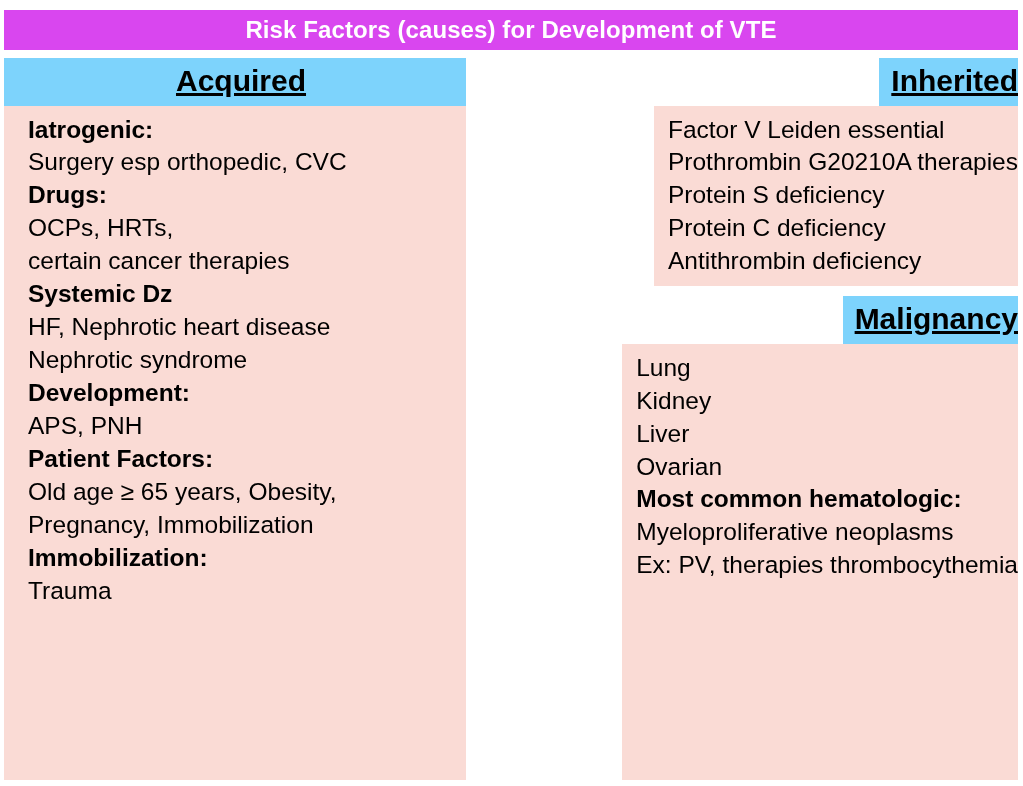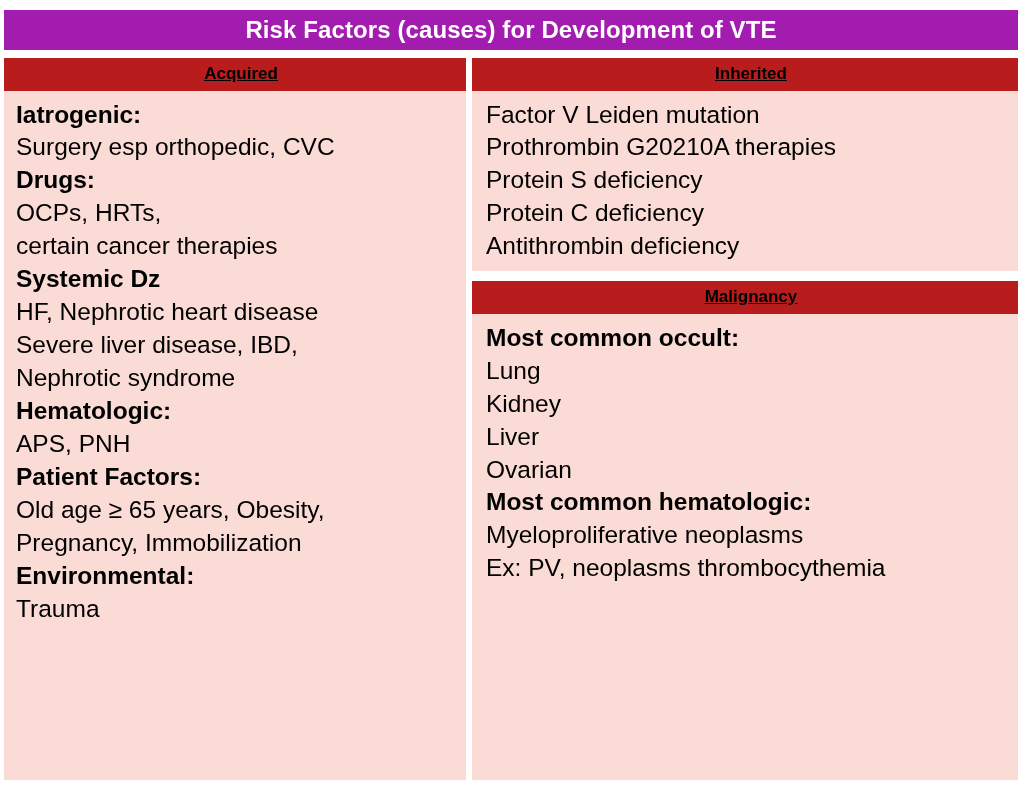--- a/index.html
+++ b/index.html
@@ -19,21 +19,21 @@
     height: 786px;
     background: #ffffff;
     box-sizing: border-box;
   }
   .title-bar {
     position: absolute;
     left: 4px;
     top: 10px;
     width: 1014px;
     height: 40px;
-    background: #a21caf;
+    background: #d946ef;
     color: #ffffff;
     font-size: 24px;
     font-weight: bold;
     display: flex;
     align-items: center;
     justify-content: center;
     letter-spacing: 0.1px;
   }
   .columns {
     position: absolute;
@@ -46,34 +46,35 @@
   }
   .col-left {
     width: 462px;
     display: flex;
     flex-direction: column;
   }
   .col-right {
     width: 546px;
     display: flex;
     flex-direction: column;
+    align-items: flex-end;
   }
   .section-header {
-    background: #b91c1c;
+    background: #7dd3fc;
     color: #000000;
-    font-size: 17px;
+    font-size: 30px;
     font-weight: bold;
     text-decoration: underline;
     text-align: center;
     padding: 6px 0 7px 12px;
     line-height: 1.15;
   }
   .section-body {
     background: #fadbd5;
-    padding: 8px 0 8px 12px;
+    padding: 8px 0 8px 24px;
     flex: 1 1 auto;
   }
   .body-right {
     background: #fadbd5;
     padding: 8px 0 8px 14px;
   }
   .line {
     font-size: 24.5px;
     line-height: 1.345;
     color: #000000;
@@ -104,51 +105,49 @@
     <div class="col-left">
       <div class="section-header">Acquired</div>
       <div class="section-body">
         <div class="line bold">Iatrogenic:</div>
         <div class="line">Surgery esp orthopedic, CVC</div>
         <div class="line bold">Drugs:</div>
         <div class="line">OCPs, HRTs,</div>
         <div class="line">certain cancer therapies</div>
         <div class="line bold">Systemic Dz</div>
         <div class="line">HF, Nephrotic heart disease</div>
-        <div class="line">Severe liver disease, IBD,</div>
         <div class="line">Nephrotic syndrome</div>
-        <div class="line bold">Hematologic:</div>
+        <div class="line bold">Development:</div>
         <div class="line">APS, PNH</div>
         <div class="line bold">Patient Factors:</div>
         <div class="line">Old age ≥ 65 years, Obesity,</div>
         <div class="line">Pregnancy, Immobilization</div>
-        <div class="line bold">Environmental:</div>
+        <div class="line bold">Immobilization:</div>
         <div class="line">Trauma</div>
       </div>
     </div>
 
     <div class="col-right">
       <div class="section-header">Inherited</div>
       <div class="body-right">
-        <div class="line">Factor V Leiden mutation</div>
+        <div class="line">Factor V Leiden essential</div>
         <div class="line">Prothrombin G20210A therapies</div>
         <div class="line">Protein S deficiency</div>
         <div class="line">Protein C deficiency</div>
         <div class="line">Antithrombin deficiency</div>
       </div>
 
       <div class="spacer-gap"></div>
 
       <div class="section-header">Malignancy</div>
       <div class="malig-body">
-        <div class="line bold">Most common occult:</div>
         <div class="line">Lung</div>
         <div class="line">Kidney</div>
         <div class="line">Liver</div>
         <div class="line">Ovarian</div>
         <div class="line bold">Most common hematologic:</div>
         <div class="line">Myeloproliferative neoplasms</div>
-        <div class="line">Ex: PV, neoplasms thrombocythemia</div>
+        <div class="line">Ex: PV, therapies thrombocythemia</div>
       </div>
     </div>
 
   </div>
 </div>
 
 </body></html>

